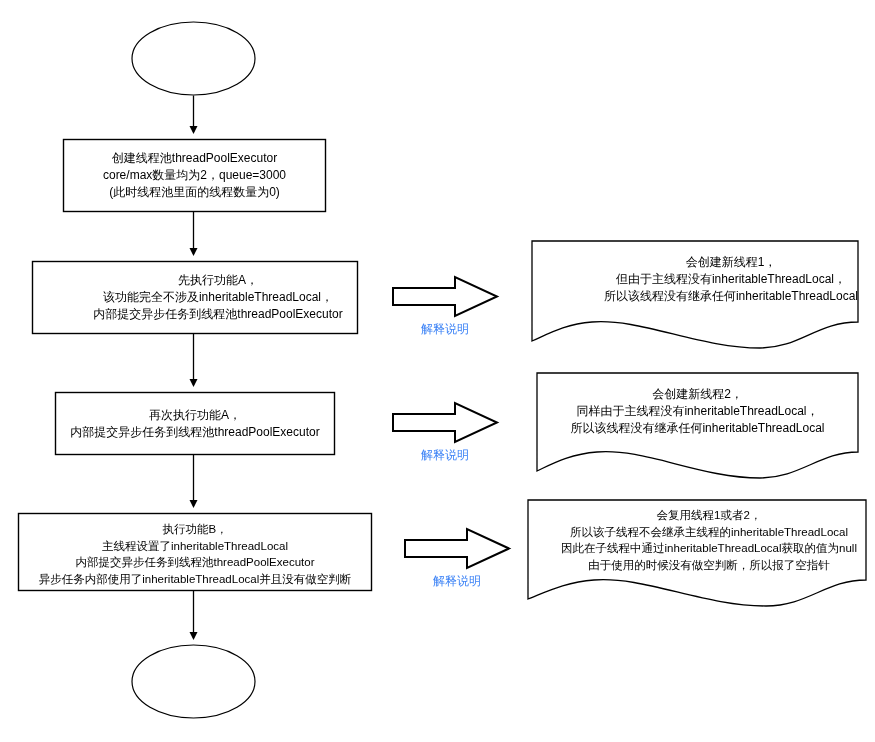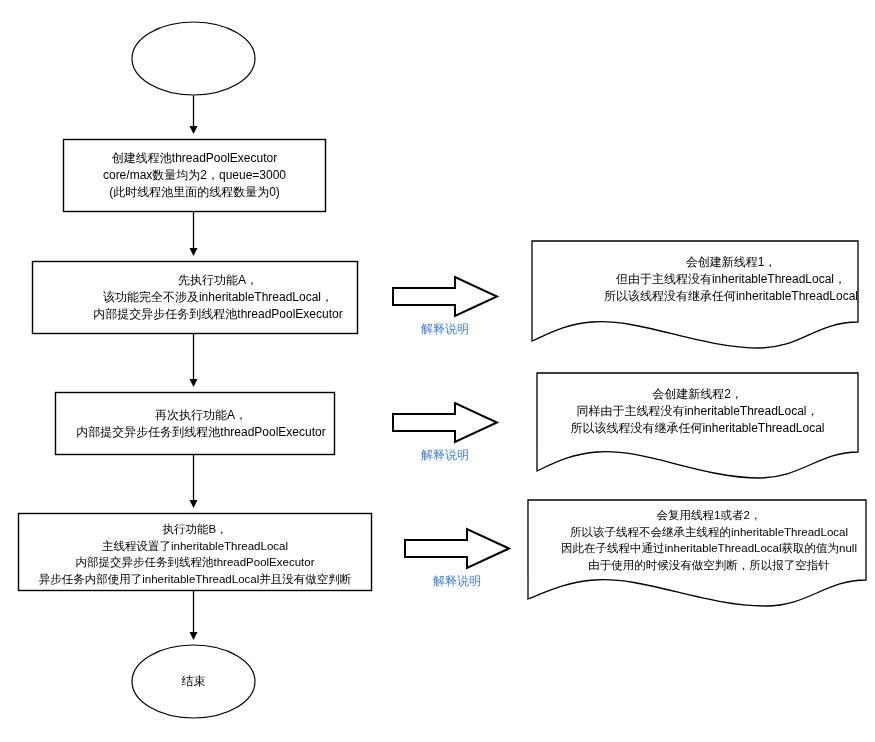--- a/index.html
+++ b/index.html
@@ -98,29 +98,28 @@
 
 
   <div class="node-label" style="left:63px; top:139px; width:263px; height:73px;">创建线程池threadPoolExecutor
 core/max数量均为2，queue=3000
 (此时线程池里面的线程数量为0)</div>
 
   <div class="node-label" style="left:32px; top:261px; width:372px; height:73px;">先执行功能A，
 该功能完全不涉及inheritableThreadLocal，
 内部提交异步任务到线程池threadPoolExecutor</div>
 
-  <div class="node-label" style="left:55px; top:392px; width:280px; height:63px;padding-left:6px;">再次执行功能A，
+  <div class="node-label" style="left:55px; top:392px; width:280px; height:63px;">再次执行功能A，
 内部提交异步任务到线程池threadPoolExecutor</div>
 
   <div class="node-label small" style="left:18px; top:513px; width:354px; height:82px;">执行功能B，
 主线程设置了inheritableThreadLocal
 内部提交异步任务到线程池threadPoolExecutor
 异步任务内部使用了inheritableThreadLocal并且没有做空判断</div>
 
-  <div class="node-label terminator-label" style="left:132px; top:645px; width:123px; height:73px;">结束</div>
 
   <div class="connector-caption" style="left:395px; top:322px; width:100px;">解释说明</div>
 
   <div class="connector-caption" style="left:395px; top:448px; width:100px;">解释说明</div>
 
   <div class="connector-caption" style="left:407px; top:574px; width:100px;">解释说明</div>
 
   <div class="node-label" style="left:534px; top:248px; width:322px; height:62px;margin-left:36px;">会创建新线程1，
 但由于主线程没有inheritableThreadLocal，
 所以该线程没有继承任何inheritableThreadLocal</div>

